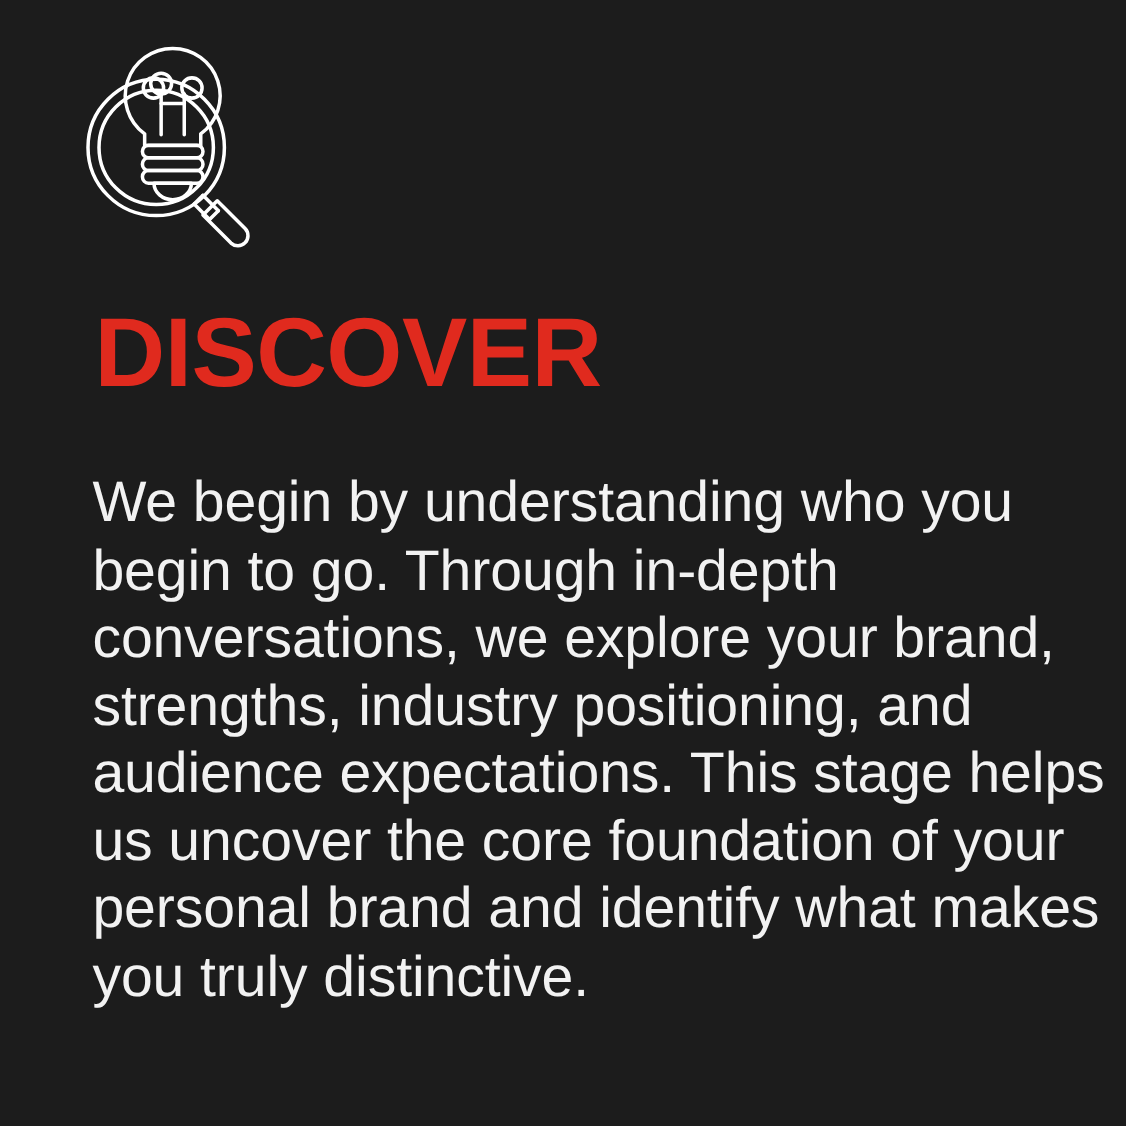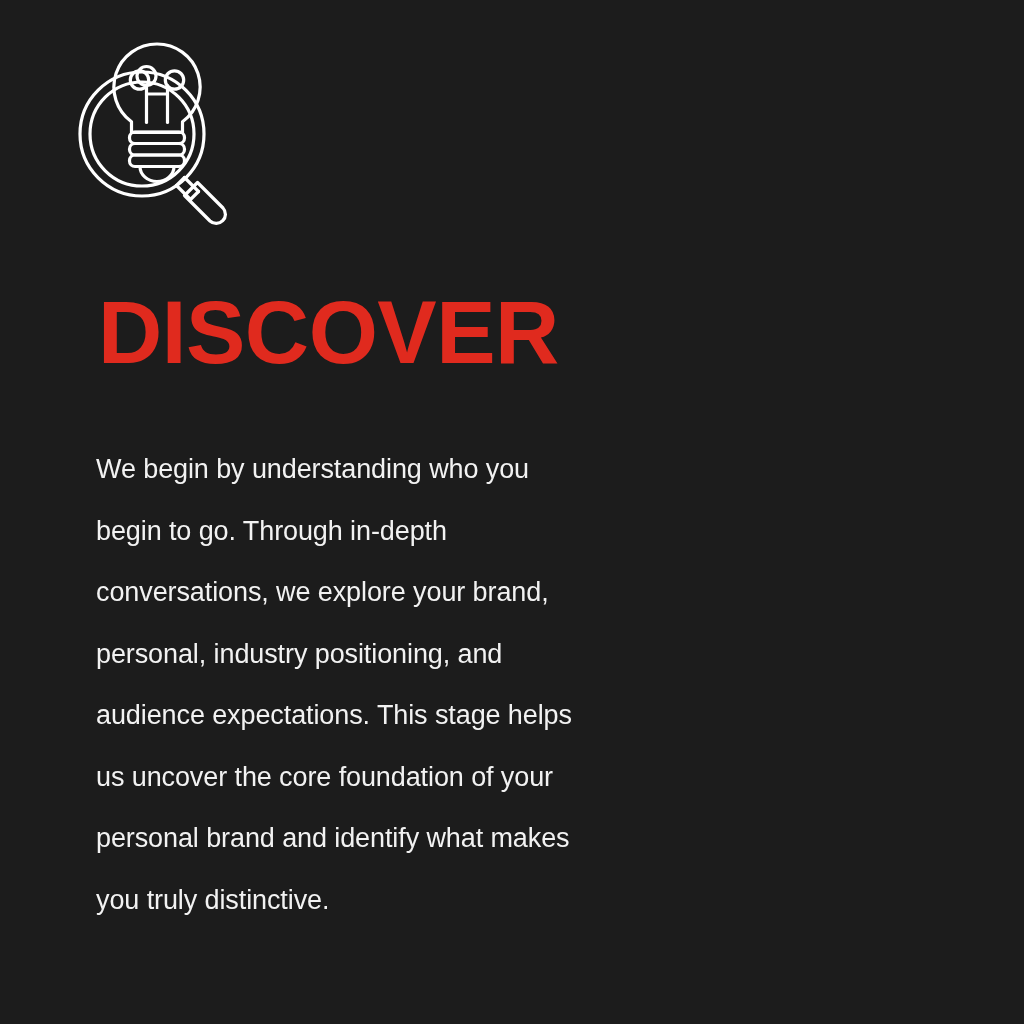--- a/index.html
+++ b/index.html
@@ -34,40 +34,40 @@
     display: block;
     width: 172px;
     height: 190px;
   }
 
   
   #title {
     position: absolute;
     left: 82px;
     top: 272px;
-    margin: 16px;
+    margin: 4px;
     font-family: "Liberation Sans", sans-serif;
     font-weight: 700;
     font-size: 89px;
     line-height: 1.0;
     letter-spacing: -0.5px;
     color: #e02a1e;
     white-space: nowrap;
   }
 
   
   #body-text {
     position: absolute;
     left: 80px;
     top: 423px;
     width: 830px;
-    margin: 16px;
+    margin: 4px;
     font-family: "Liberation Sans", sans-serif;
     font-weight: 400;
-    font-size: 27px;
+    font-size: 52px;
     line-height: 61.5px;
     color: #f2f2f2;
     letter-spacing: -0.1px;
   }
   #body-text .ln {
     display: block;
     white-space: nowrap;
   }
 </style>
 </head>
@@ -112,20 +112,20 @@
       <path d="M68.0 126.5 a17 15 0 0 0 34 0 Z"></path>
     </svg>
   </div>
 
   <h1 id="title">DISCOVER</h1>
 
   <p id="body-text">
     <span class="ln">We begin by understanding who you</span>
     <span class="ln">begin to go. Through in-depth</span>
     <span class="ln">conversations, we explore your brand,</span>
-    <span class="ln">personal, industry positioning, and</span>
+    <span class="ln">strengths, industry positioning, and</span>
     <span class="ln">audience expectations. This stage helps</span>
     <span class="ln">us uncover the core foundation of your</span>
     <span class="ln">personal brand and identify what makes</span>
     <span class="ln">you truly distinctive.</span>
   </p>
 
 </div>
 
 </body></html>

